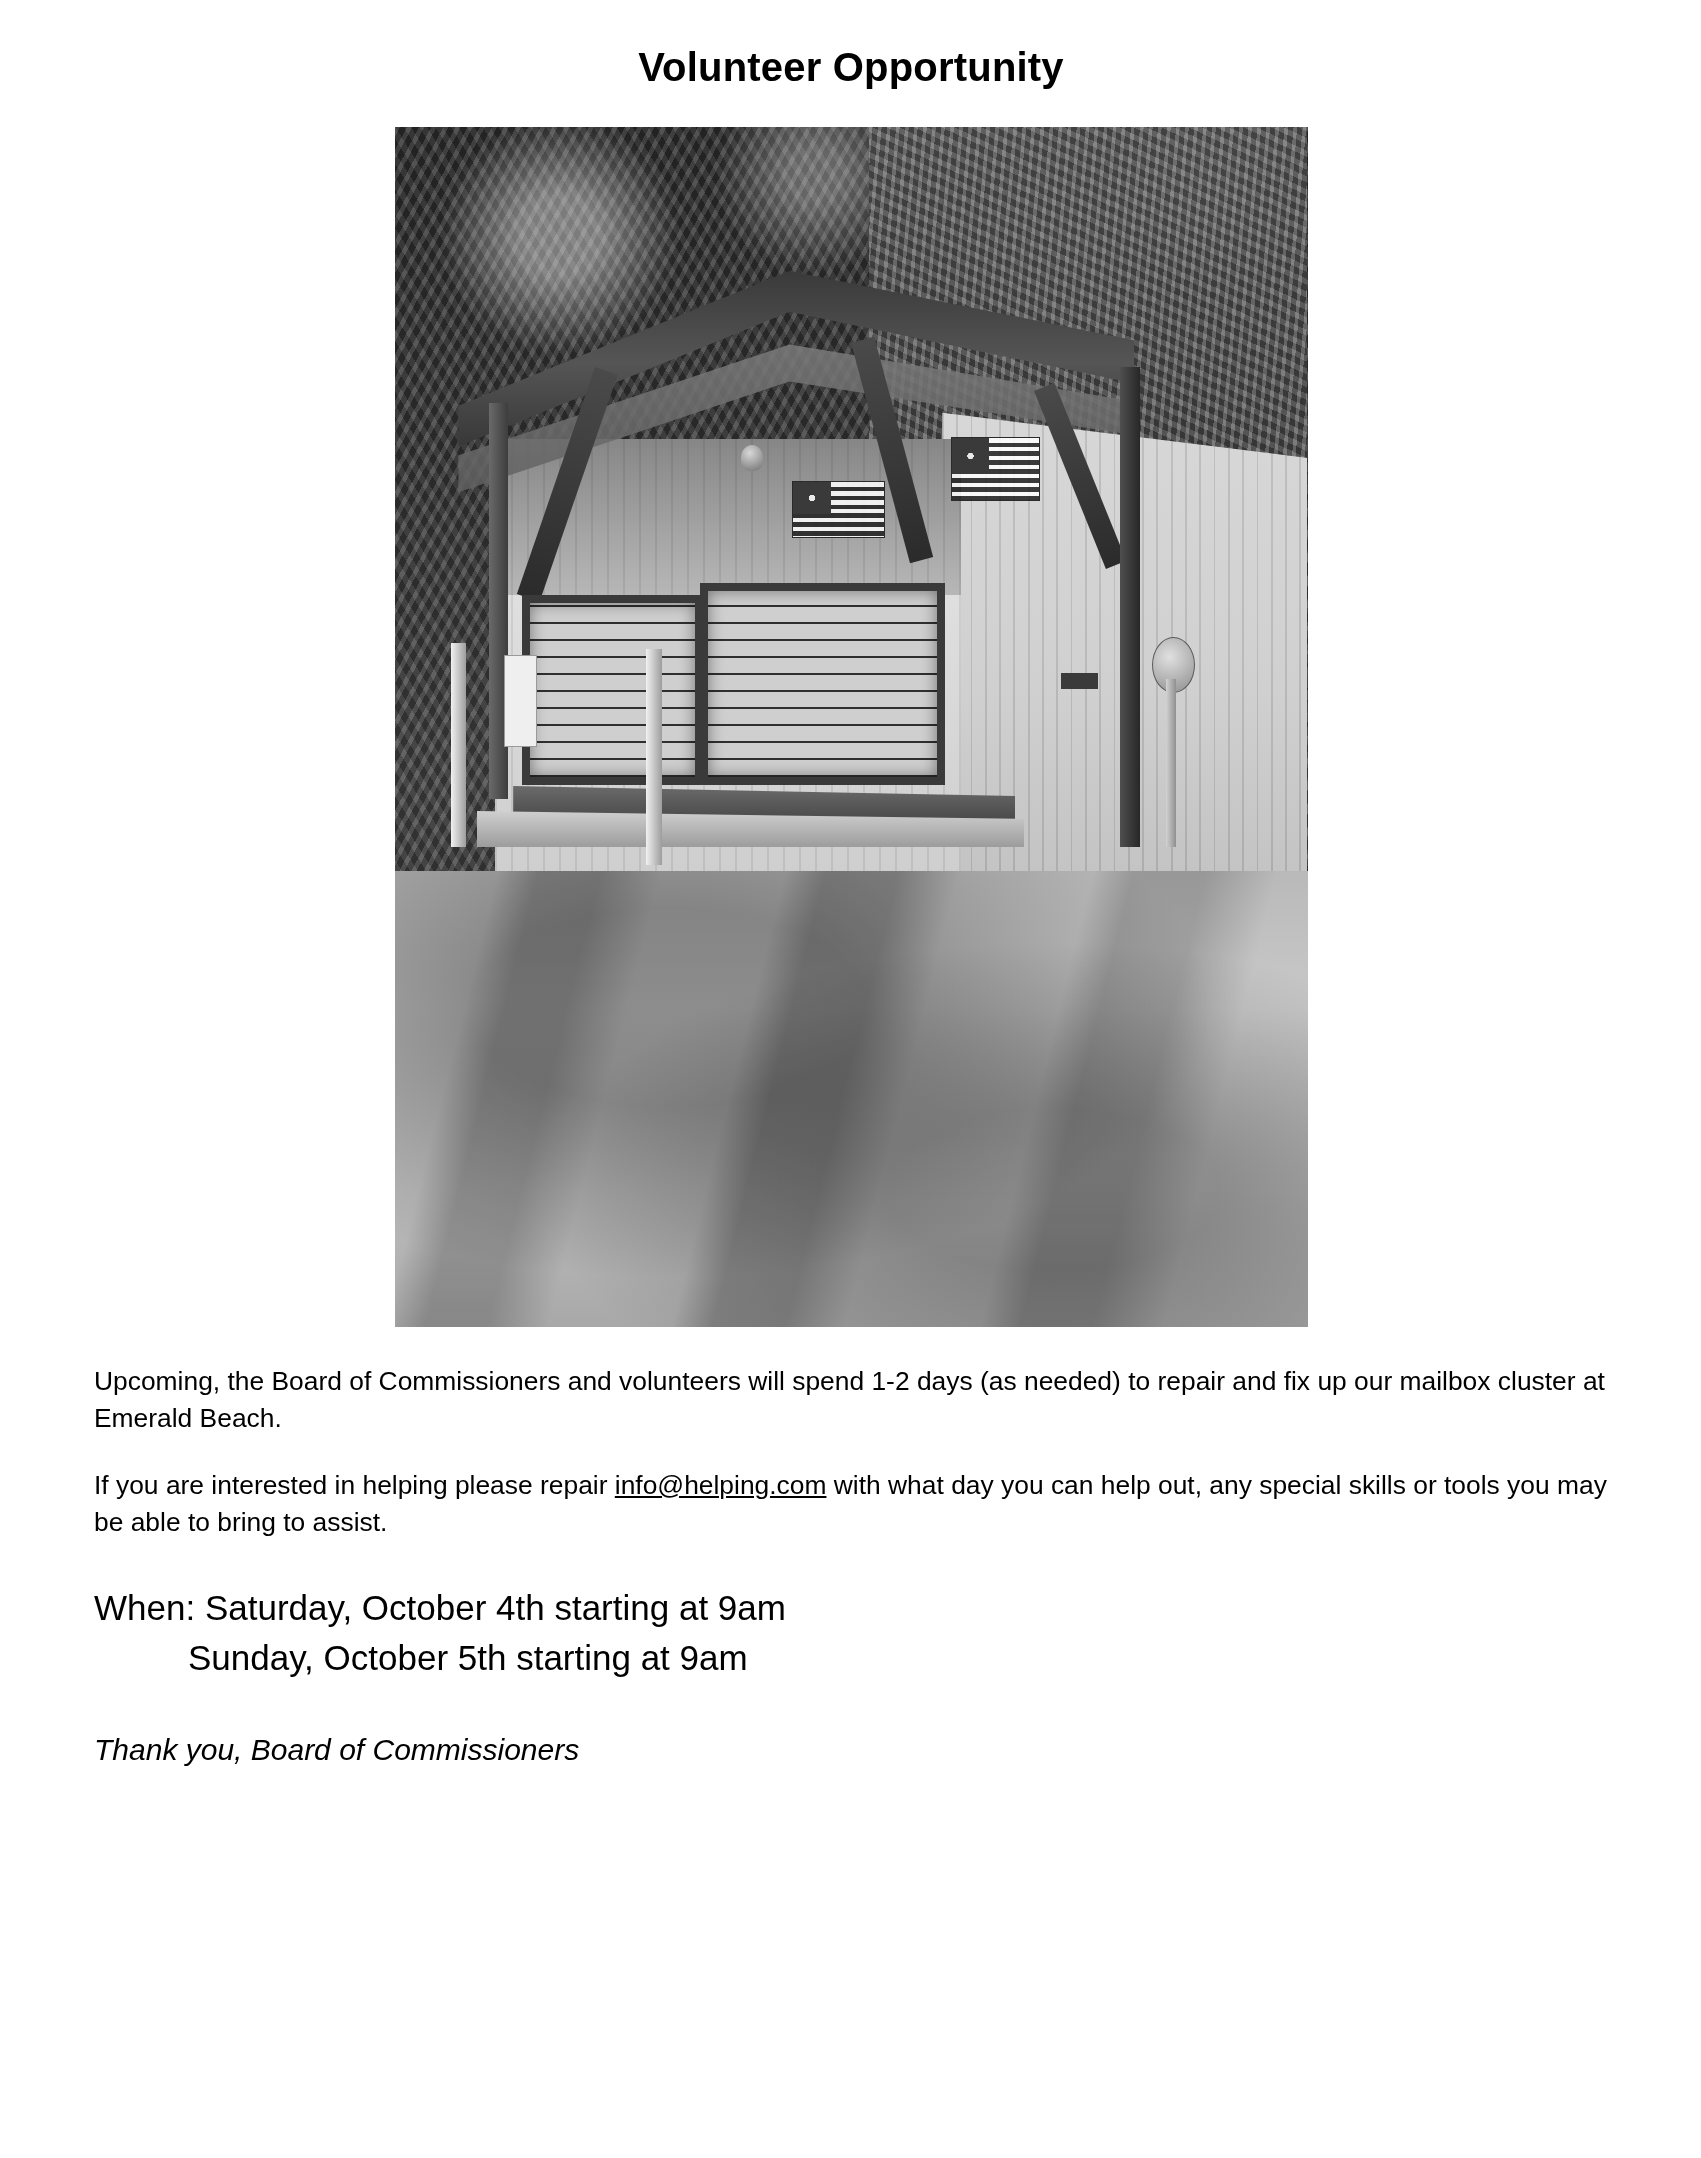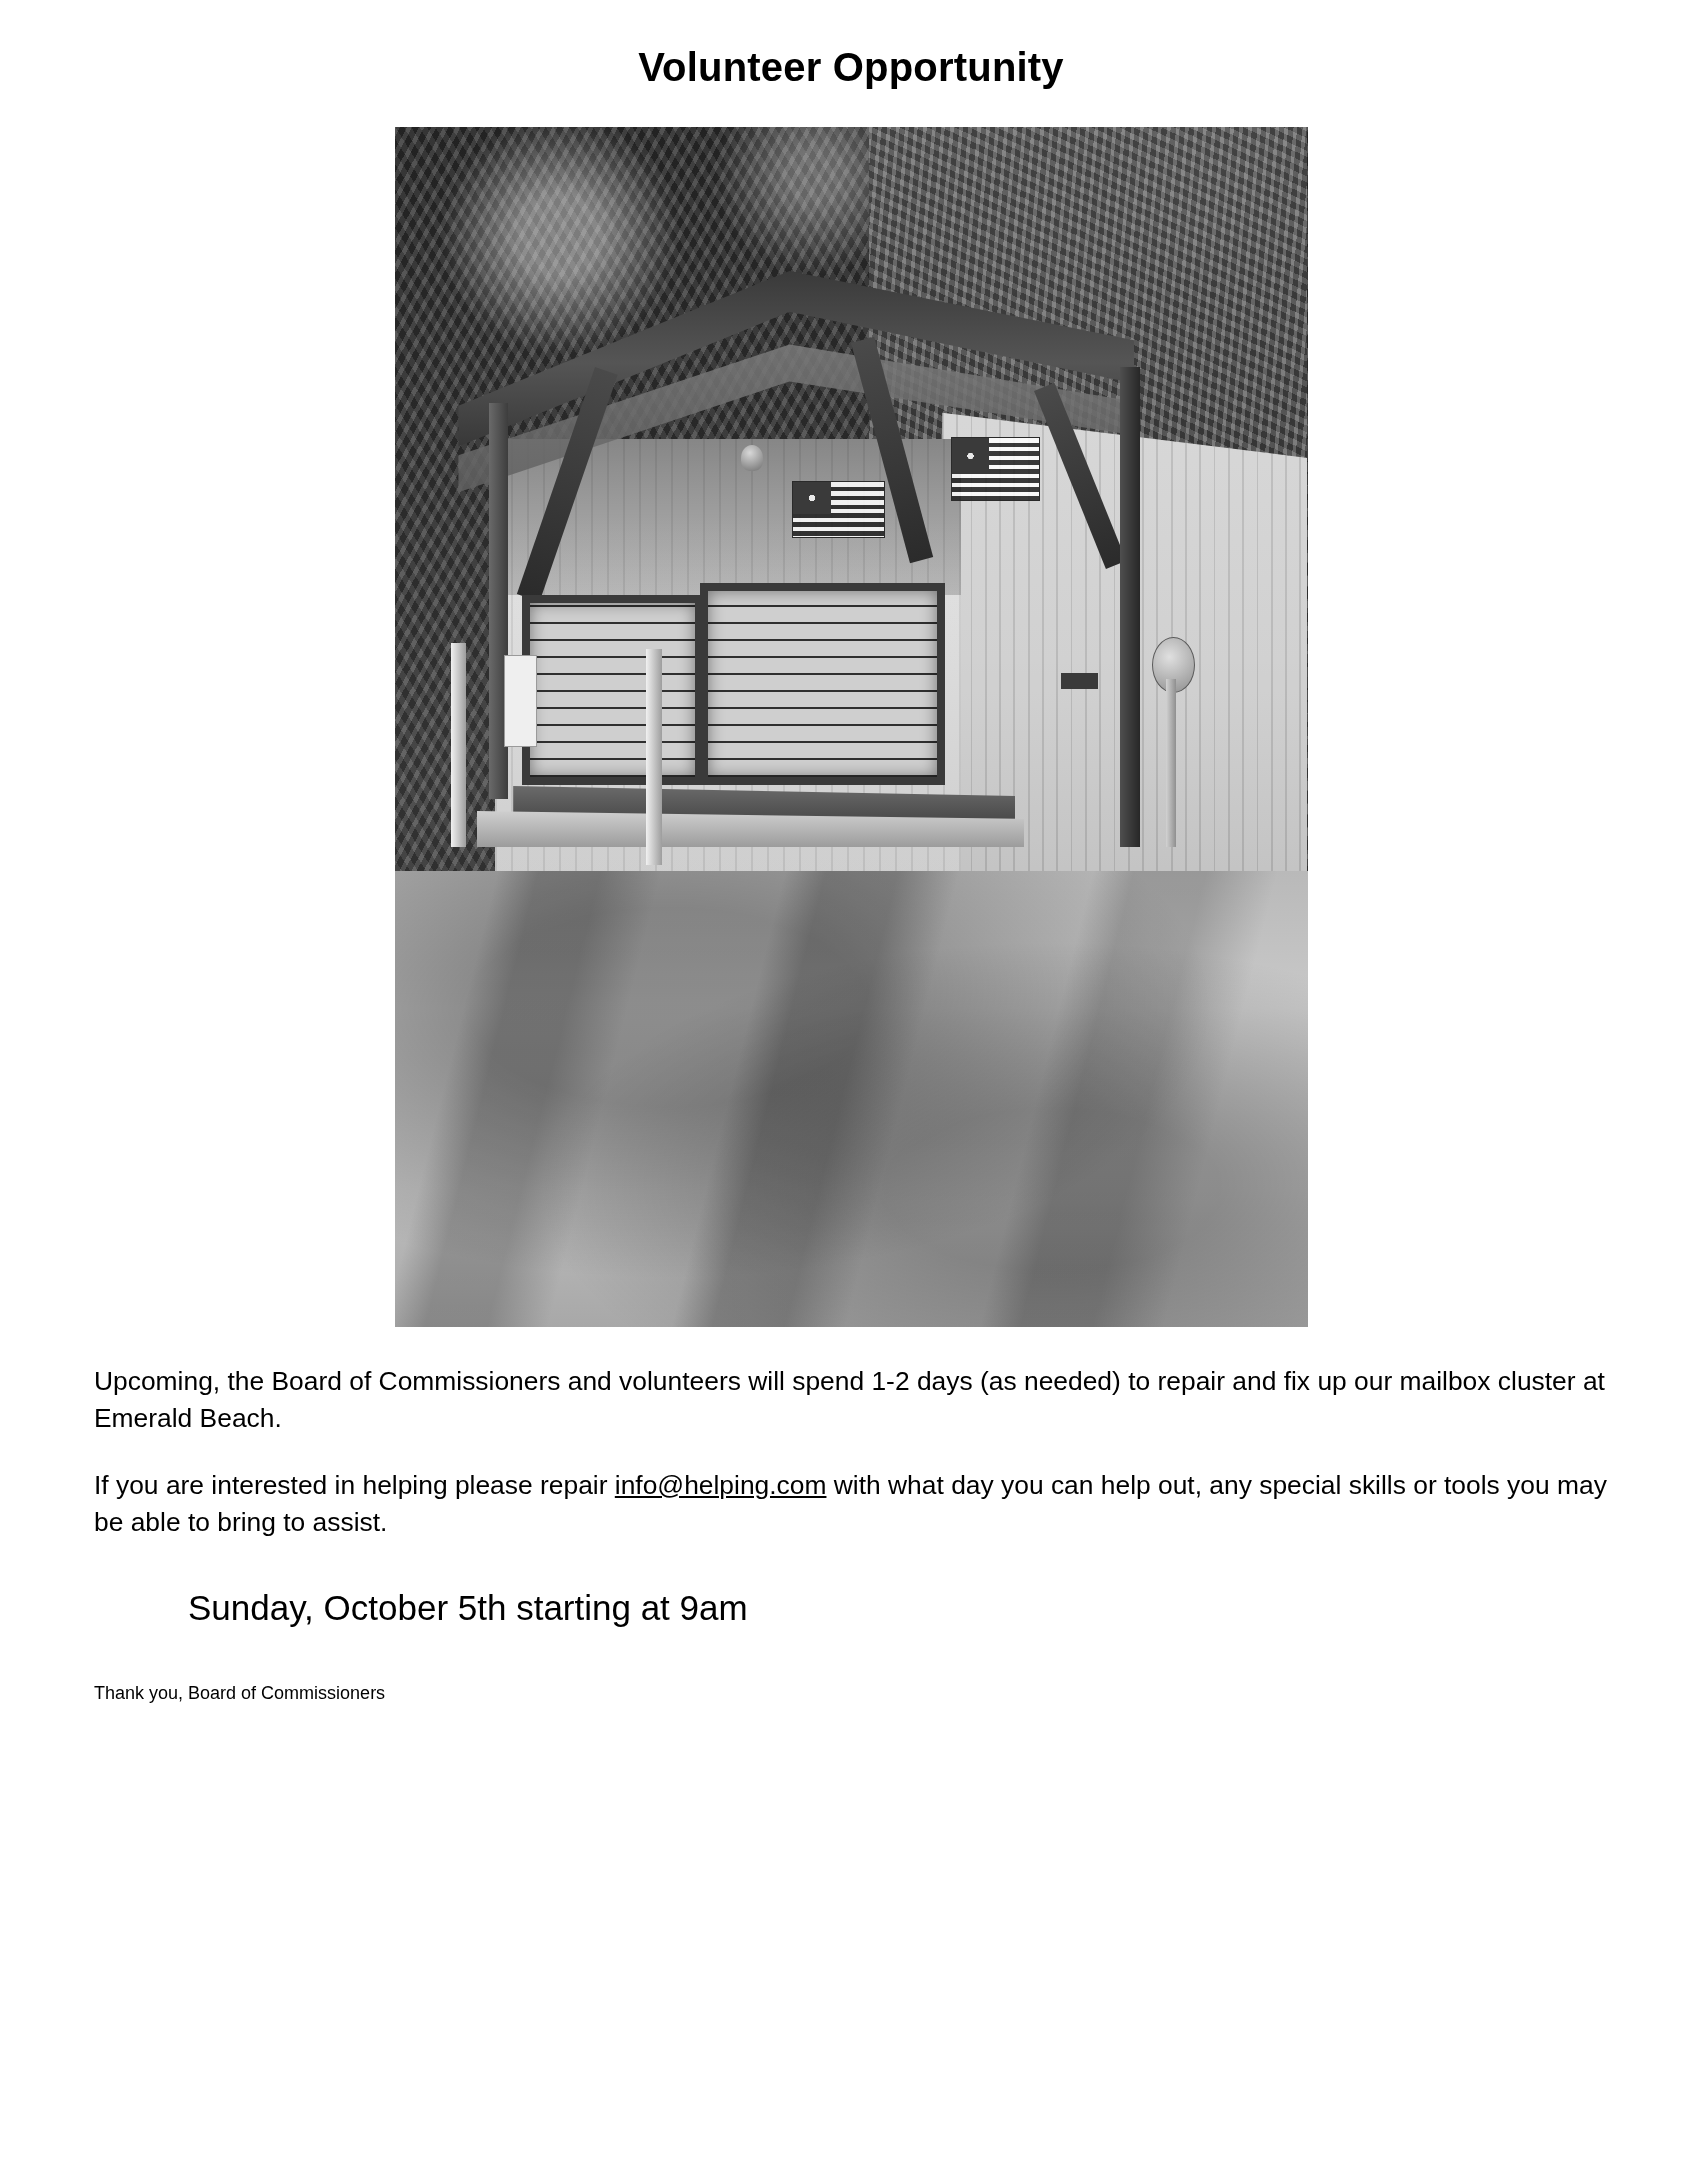--- a/index.html
+++ b/index.html
@@ -201,21 +201,22 @@
     font-size: 35px;
     line-height: 1.42;
     margin: 0;
     white-space: pre;
   }
   .when-line.indent {
     padding-left: 94px;
   }
   .signoff {
     padding: 50px 120px 0 94px;
-    font-size: 18px;
+    font-size: 30px;
+    font-style: italic;
   }
 </style>
 </head>
 <body>
 
 <div class="page">
 
   <h1 class="doc-title">Volunteer Opportunity</h1>
 
   <div class="photo-wrap">
@@ -253,19 +254,20 @@
       <div class="ground-shadows"></div>
     </div>
   </div>
 
   <div class="body-copy">
     <p>Upcoming, the Board of Commissioners and volunteers will spend 1-2 days (as needed) to repair and fix up our mailbox cluster at Emerald Beach.</p>
     <p><span>If you are interested in helping please repair </span><a class="email" href="#">info@helping.com</a><span> with what day you can help out, any special skills or tools you may be able to bring to assist.</span></p>
   </div>
 
   <div class="when-block">
+    <p class="when-line"><span>When: </span><span>Saturday, October 4th starting at 9am</span></p>
     <p class="when-line indent">Sunday, October 5th starting at 9am</p>
   </div>
 
   <div class="signoff">Thank you, Board of Commissioners</div>
 
 </div>
 
 
 </body></html>

